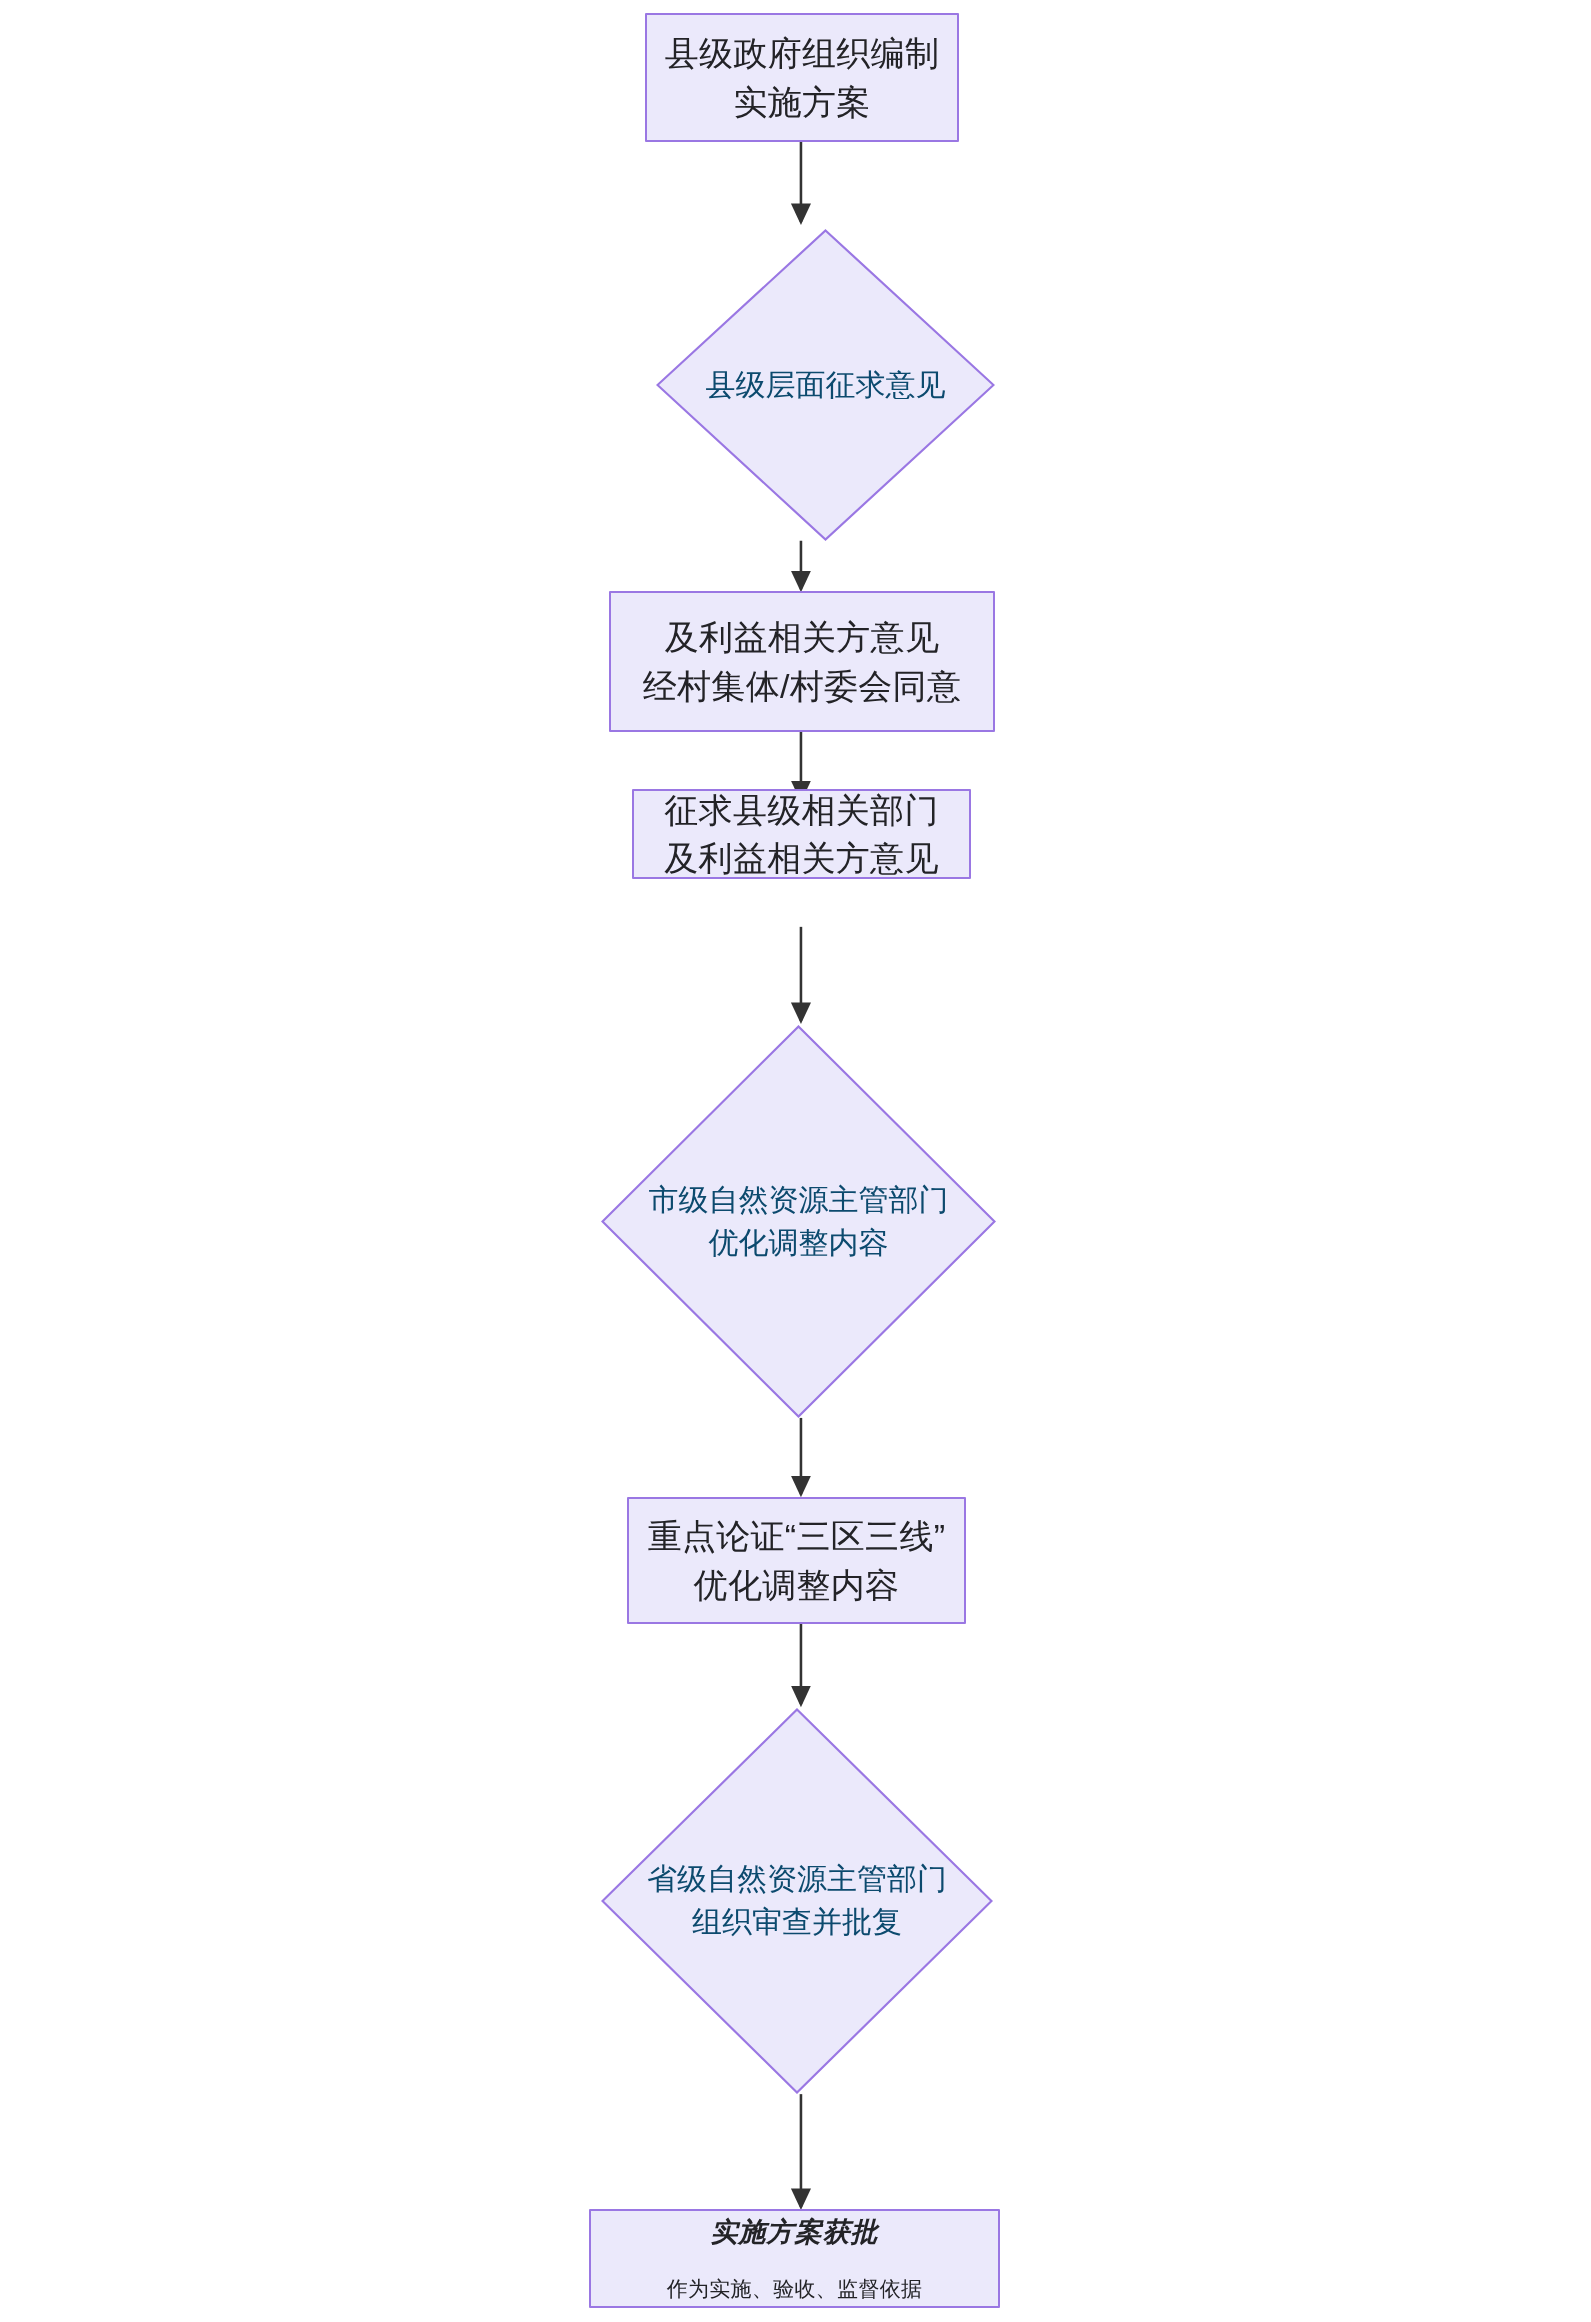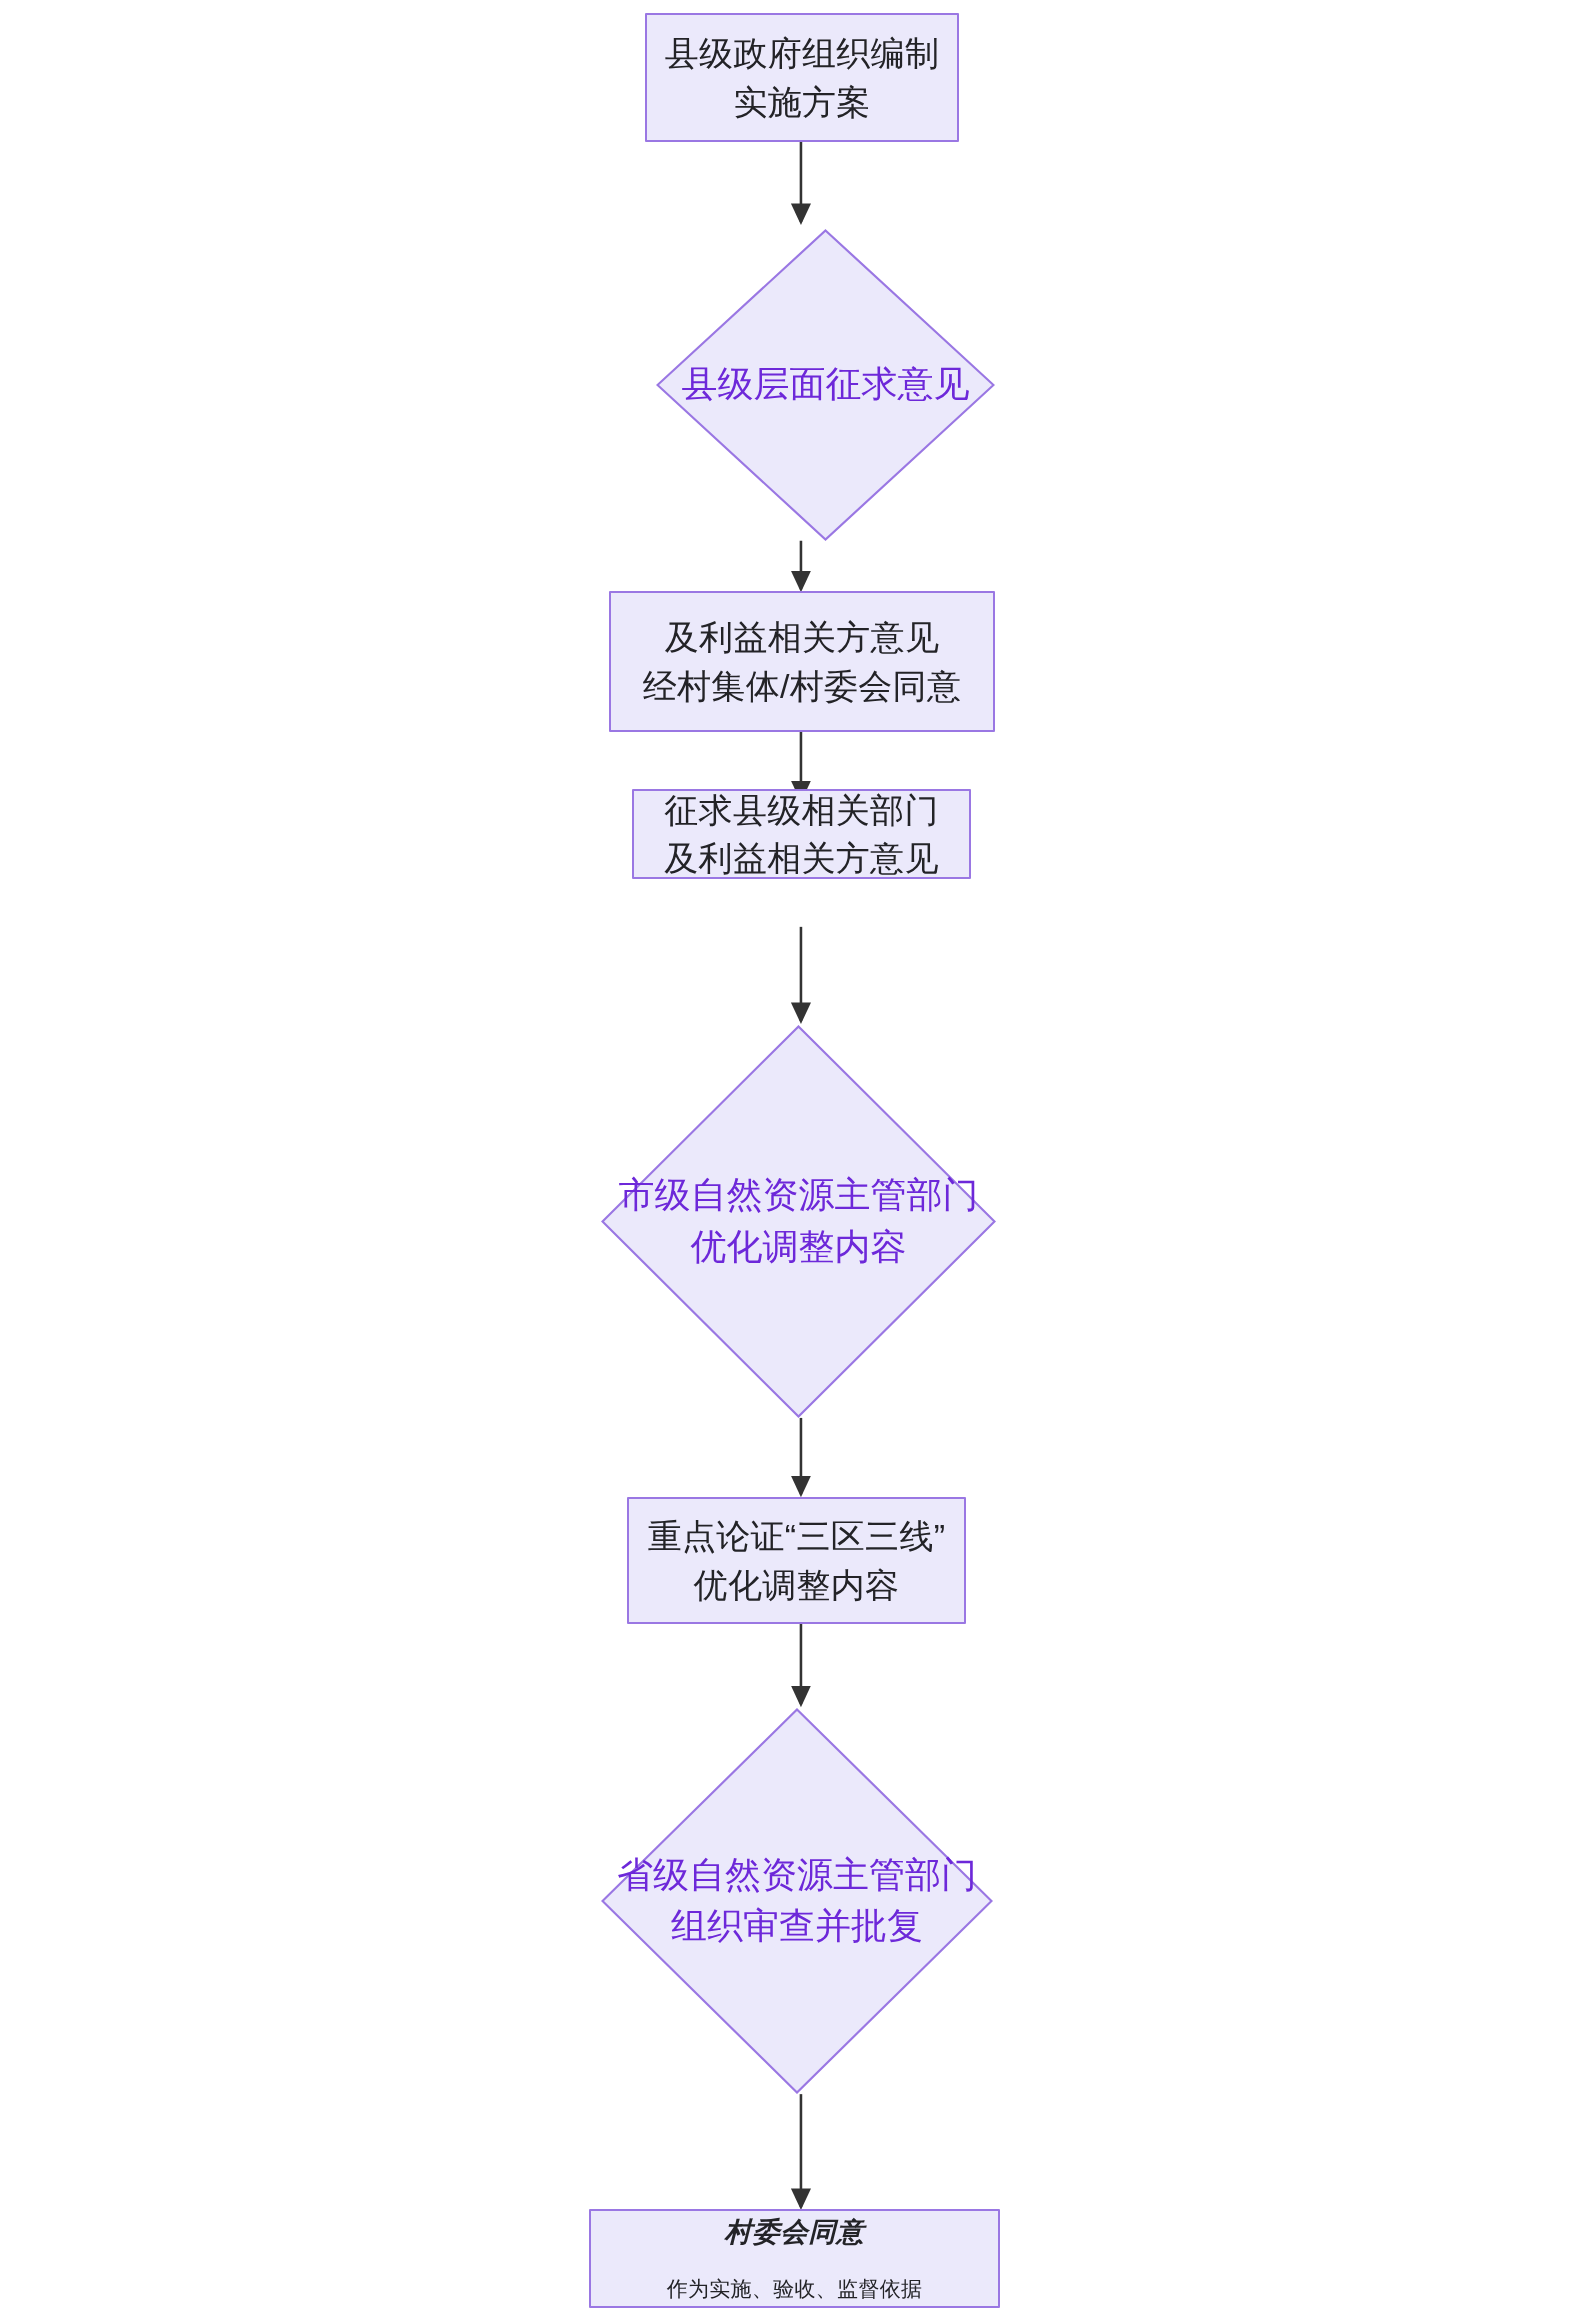--- a/index.html
+++ b/index.html
@@ -60,25 +60,25 @@
   }
   .diamond-text {
     position: absolute;
     left: 0;
     top: 0;
     width: 100%;
     height: 100%;
     display: flex;
     align-items: center;
     justify-content: center;
-    font-size: 36px;
+    font-size: 30px;
     line-height: 1.42;
     white-space: pre-line;
     text-align: center;
-    color: #6d28d9;
+    color: #0c4a6e;
     font-family: Liberation Serif, serif;
   }
   .final-line-strong {
     display: block;
     font-weight: bold;
     font-style: italic;
     font-size: 27px;
     letter-spacing: 1px;
   }
   .final-line-sub {
@@ -146,19 +146,19 @@
   <div class="diamond-wrap" style="left:601px; top:1708px; width:392px; height:386px;">
     <svg class="diamond-shape" viewBox="0 0 396 390" preserveAspectRatio="none" xmlns="http://www.w3.org/2000/svg">
       <polygon points="198,1.5 394.5,195 198,388.5 1.5,195" fill="#ebe9fb" stroke="#9a77e3" stroke-width="2.2"></polygon>
     </svg>
     <div class="diamond-text">省级自然资源主管部门
 组织审查并批复</div>
   </div>
 
   <div class="node node-rect" style="left:589px; top:2209px; width:411px; height:99px;">
     <div class="node-label">
-      <span class="final-line-strong">村委会同意</span>
+      <span class="final-line-strong">实施方案获批</span>
       <span class="final-line-sub">作为实施、验收、监督依据</span>
     </div>
   </div>
 
 </div>
 
 
 </body></html>

